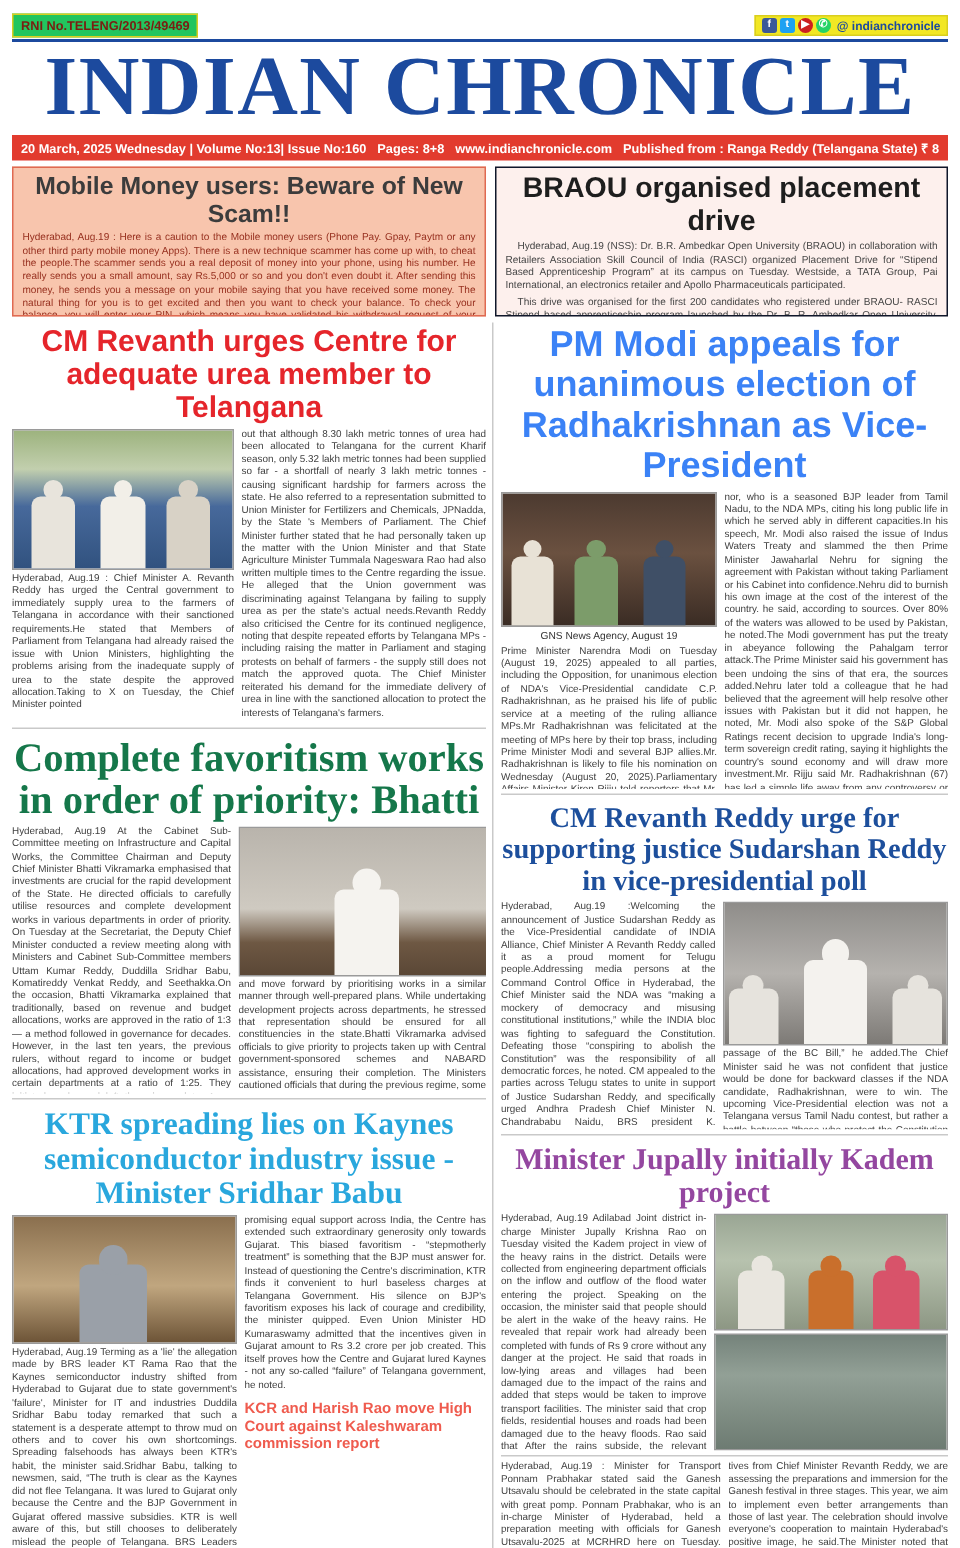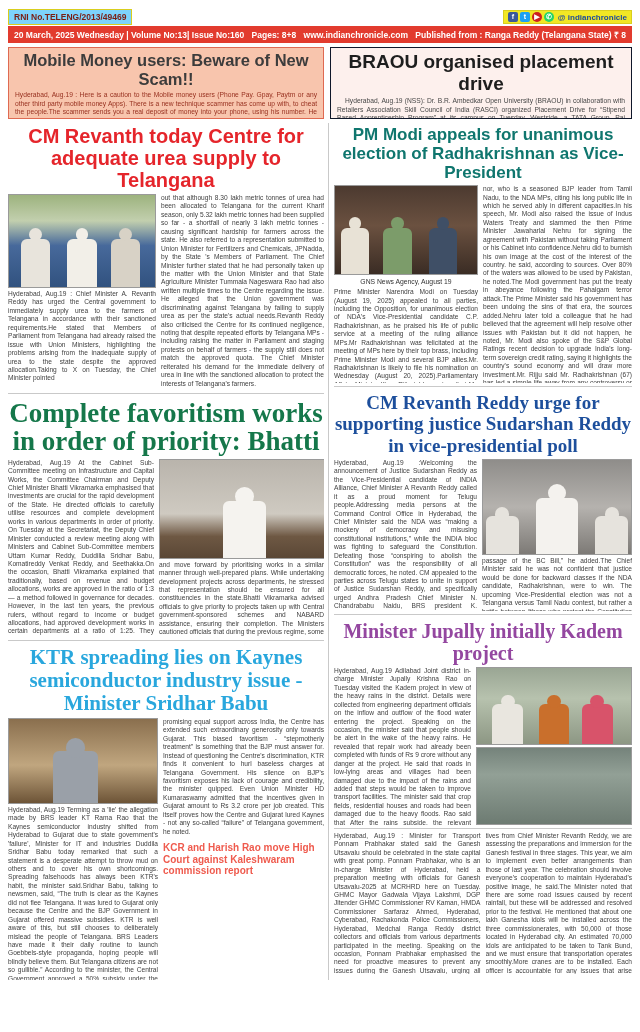--- a/index.html
+++ b/index.html
@@ -1,55 +1,55 @@
 <!DOCTYPE html>
 <html><head>
 <meta charset="utf-8">
 <style>
   html,body{margin:0;padding:0;background:#ffffff;}
   body{width:640px;height:1032px;font-family:"Liberation Sans",sans-serif;color:#3a3a3a;overflow:hidden;}
   .page{position:relative;width:624px;padding:8px 8px 0 8px;}
 
   
   .topstrip{display:flex;justify-content:space-between;align-items:center;height:18px;}
-  .rni{background:#7dd3fc;color:#7a1d12;font-weight:bold;font-size:8.5px;padding:2px 5px;border:1px solid #d9ce1e;}
+  .rni{background:#22c55e;color:#7a1d12;font-weight:bold;font-size:8.5px;padding:2px 5px;border:1px solid #d9ce1e;}
   .social{background:#f2e724;display:flex;align-items:center;gap:2px;padding:1px 4px;border:1px solid #d9ce1e;}
   .sic{display:inline-block;width:10px;height:10px;border-radius:2px;color:#fff;font-size:7px;line-height:10px;text-align:center;font-weight:bold;}
   .fb{background:#3b5998;}
   .tw{background:#1da1f2;}
   .yt{background:#cc1f1f;border-radius:50%;}
   .wa{background:#25d366;border-radius:50%;}
   .handle{color:#1c4a9e;font-weight:bold;font-size:8px;margin-left:2px;}
 
   
   .masthead{margin:0;border-top:2px solid #1c4a9e;text-align:center;font-family:"Liberation Serif",serif;font-weight:bold;color:#1c4a9e;font-size:56px;line-height:60px;height:62px;letter-spacing:1px;}
 
   
   .redbar{background:#e23b2e;color:#fff;font-weight:bold;font-size:8.5px;display:flex;justify-content:space-between;align-items:center;padding:3px 6px;height:11px;}
 
   
-  .boxrow{display:flex;gap:6px;margin-top:4px;height:72px;}
+  .boxrow{display:flex;gap:6px;margin-top:4px;height:100px;}
   .boxrow section{box-sizing:border-box;overflow:hidden;padding:3px 6px;}
   .scambox{width:316px;background:#f8c5ad;border:1px solid #df6a52;}
   .scambox h2{margin:0 0 2px 0;text-align:center;font-size:16.5px;color:#3c3c3c;font-weight:bold;}
   .scambox p{margin:0;font-size:6.7px;line-height:1.3;text-align:justify;color:#97301f;}
   .braoubox{width:302px;background:#fdf0ed;border:1px solid #0f172a;}
   .braoubox h2{margin:0 0 2px 0;text-align:center;font-size:19px;color:#1e1e1e;font-weight:bold;}
   .braoubox p{margin:0 0 2px 0;font-size:6.7px;line-height:1.3;text-align:justify;color:#474747;text-indent:8px;}
 
   
   .main{display:flex;margin-top:4px;}
   .colL{width:316px;padding-right:4px;border-right:1px solid #c9c9c9;}
   .colR{width:298px;padding-left:5px;}
   section.story{overflow:hidden;}
   .rule{border-top:1px solid #c9c9c9;margin:3px 0;}
 
   h2.hl{margin:2px 0 3px 0;text-align:center;font-weight:bold;}
   .hl-urea{color:#e5252b;font-size:20px;line-height:1.1;}
-  .hl-modi{color:#0f766e;font-size:17px;line-height:1.12;}
+  .hl-modi{color:#3b82f6;font-size:24px;line-height:1.12;}
   .hl-bhatti{font-family:"Liberation Serif",serif;color:#15774a;font-size:27px;line-height:1.05;}
   .hl-sudarshan{font-family:"Liberation Serif",serif;color:#1d4f9c;font-size:19px;line-height:1.12;}
   .hl-ktr{font-family:"Liberation Serif",serif;color:#29a7dd;font-size:21px;line-height:1.1;}
   .hl-kcr{color:#ef5b4e;font-size:10px;line-height:1.15;font-weight:bold;margin:4px 0 3px 0;}
   .hl-jupally{font-family:"Liberation Serif",serif;color:#9447a0;font-size:20px;line-height:1.1;}
   .hl-ponnam{font-family:"Liberation Serif",serif;color:#a33d35;font-size:20px;line-height:1.1;}
 
   .content{display:flex;gap:5px;overflow:hidden;}
   .content p{margin:0;font-size:6.6px;line-height:1.28;text-align:justify;color:#414141;}
   .subcol{display:flex;flex-direction:column;gap:2px;overflow:hidden;}
@@ -76,20 +76,21 @@
     <span class="rni">RNI No.TELENG/2013/49469</span>
     <span class="social">
       <span class="sic fb">f</span>
       <span class="sic tw">t</span>
       <span class="sic yt">▶</span>
       <span class="sic wa">✆</span>
       <span class="handle">@ indianchronicle</span>
     </span>
   </div>
 
+  <h1 class="masthead">INDIAN CHRONICLE</h1>
 
   <div class="redbar">
     <span>20 March, 2025 Wednesday | Volume No:13| Issue No:160</span>
     <span>Pages: 8+8</span>
     <span>www.indianchronicle.com</span>
     <span>Published from : Ranga Reddy (Telangana State) ₹ 8</span>
   </div>
 
   <div class="boxrow">
     <section class="scambox">
@@ -101,21 +102,21 @@
       <p>Hyderabad, Aug.19 (NSS): Dr. B.R. Ambedkar Open University (BRAOU) in collaboration with Retailers Association Skill Council of India (RASCI) organized Placement Drive for “Stipend Based Apprenticeship Program” at its campus on Tuesday. Westside, a TATA Group, Pai International, an electronics retailer and Apollo Pharmaceuticals participated.</p>
       <p>This drive was organised for the first 200 candidates who registered under BRAOU- RASCI Stipend based apprenticeship program launched by the Dr. B, R, Ambedkar Open University. Spot offer letters were issued to the selected candidates who will join these establishments from 1st September 2025. The minimum stipend offered was Rs.13,000 per month. Students were offered these placements with the option of accommodation by some establishments. The next placement drive will be organised in 15 days for the next 325 candidates who registered for the program.</p>
     </section>
   </div>
 
   <div class="main">
 
     <div class="colL">
 
       <section class="story">
-        <h2 class="hl hl-urea">CM Revanth today Centre for adequate urea supply to Telangana</h2>
+        <h2 class="hl hl-urea">CM Revanth urges Centre for adequate urea member to Telangana</h2>
         <div class="content" style="height:196px;">
           <div class="subcol" style="width:148px;">
             <div class="photo ph-urea" style="width:146px;height:92px;">
               <i class="person" style="left:8%;background:#e8e4dc;"></i>
               <i class="person" style="left:40%;background:#f2efe8;"></i>
               <i class="person" style="left:70%;background:#d8d2c6;"></i>
             </div>
             <p>Hyderabad, Aug.19 : Chief Minister A. Revanth Reddy has urged the Central government to immediately supply urea to the farmers of Telangana in accordance with their sanctioned requirements.He stated that Members of Parliament from Telangana had already raised the issue with Union Ministers, highlighting the problems arising from the inadequate supply of urea to the state despite the approved allocation.Taking to X on Tuesday, the Chief Minister pointed</p>
           </div>
           <div class="subcol" style="flex:1;">

